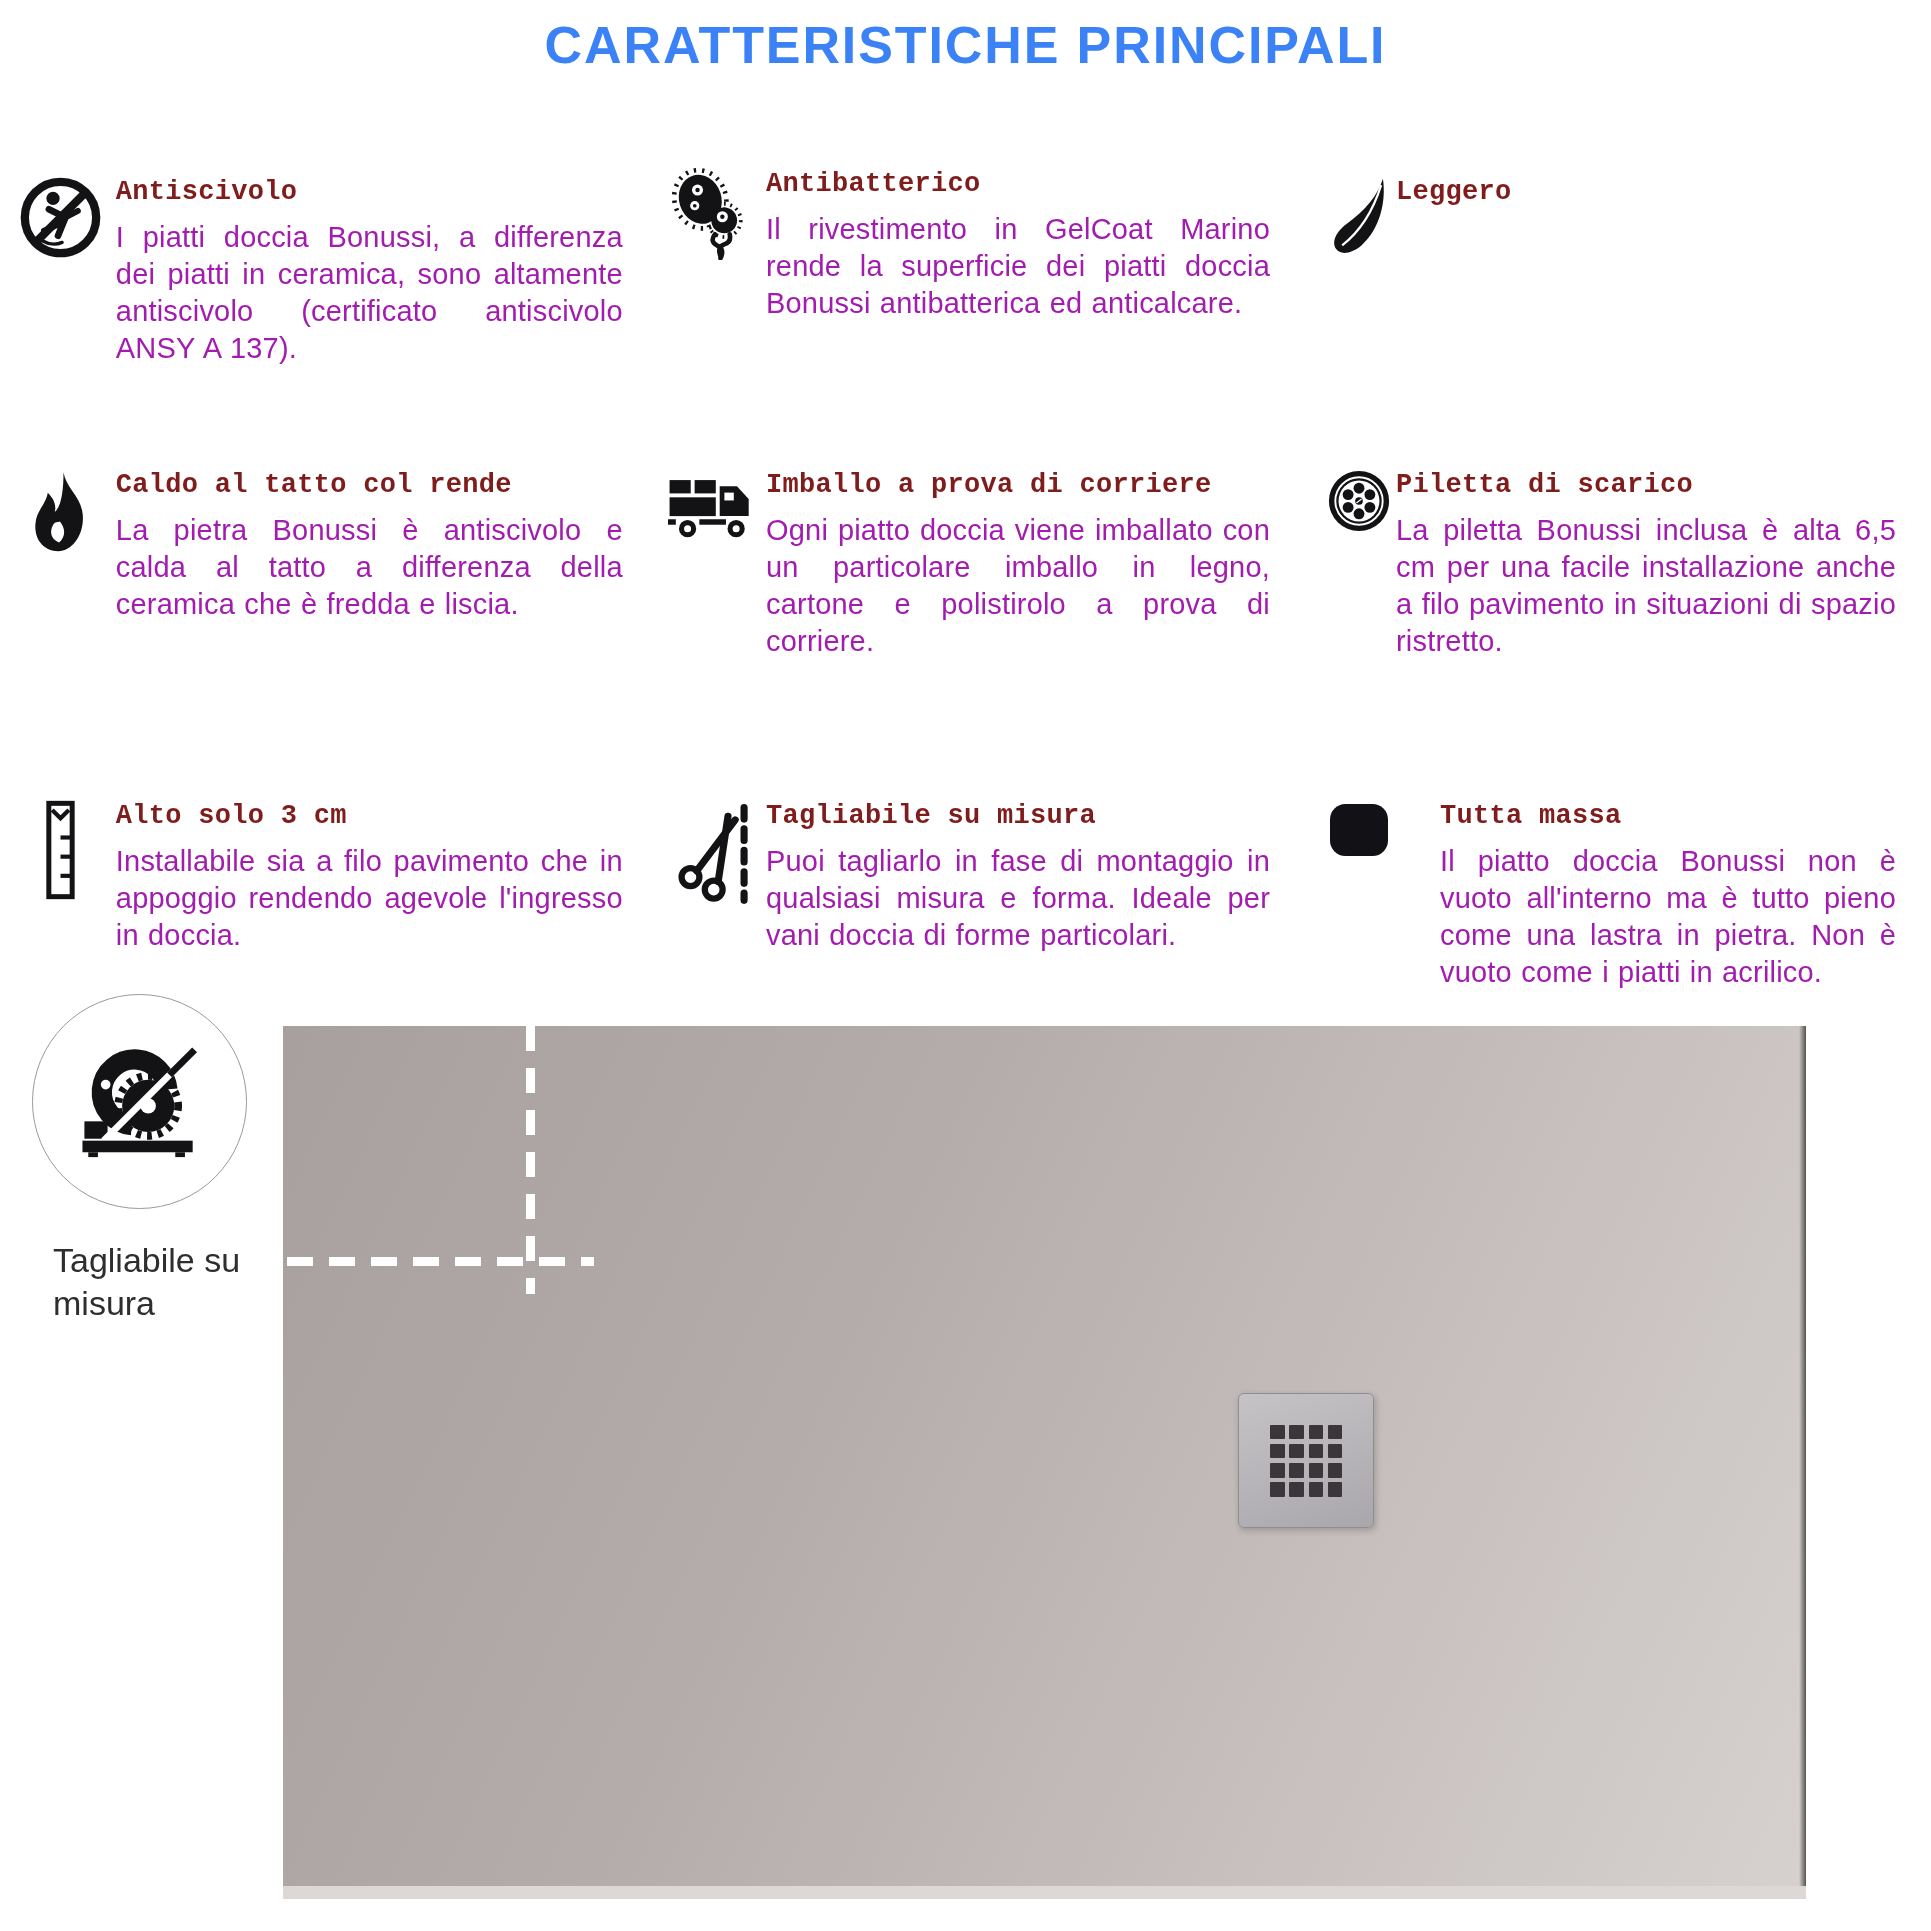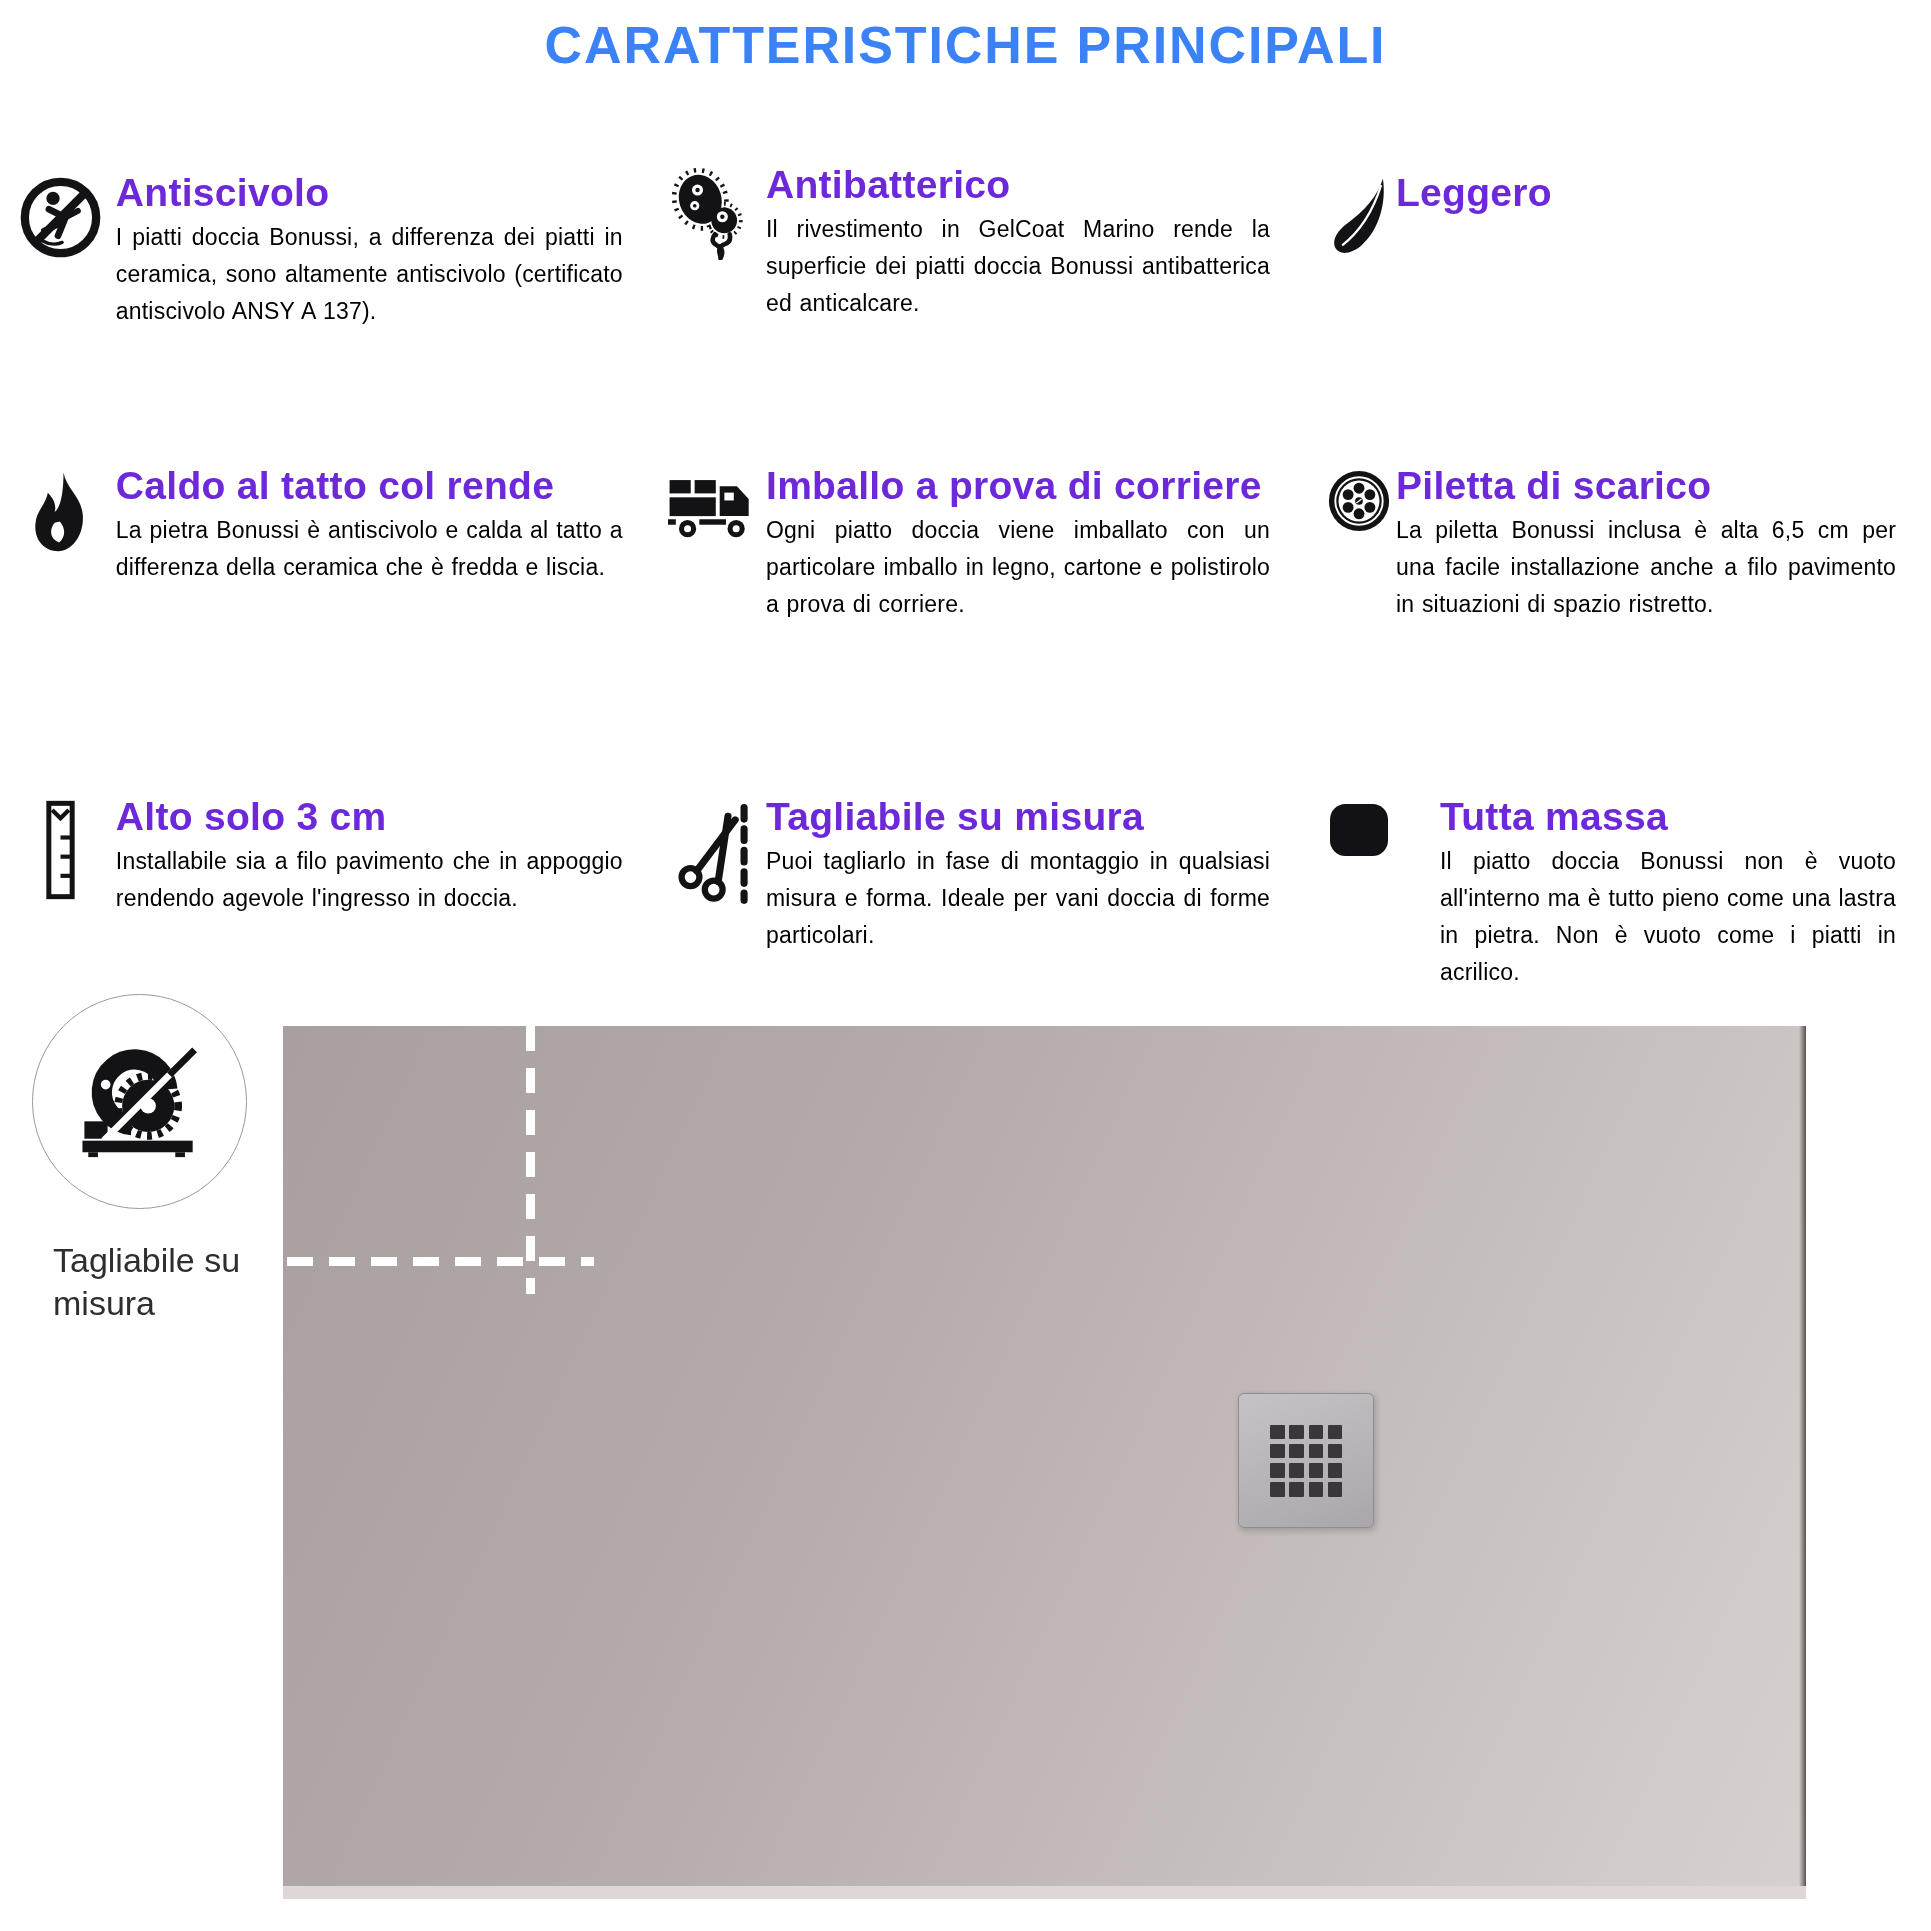--- a/index.html
+++ b/index.html
@@ -9,25 +9,25 @@
     overflow:hidden;
   }
   .page-title{
     position:absolute;left:0;top:15.4px;width:1931px;text-align:center;
     font-size:52px;font-weight:800;letter-spacing:1.9px;color:#3b82f6;margin:0;
   }
   .feature{position:absolute;display:flex;align-items:flex-start;}
   .icon-box{flex:0 0 auto;display:flex;justify-content:center;padding-top:3.9px;}
   .f-text{flex:1 1 auto;min-width:0;}
   .f-text h3{
-    margin:0 0 5.8px 0;font-size:39px;line-height:41px;font-weight:700;
-    color:#6d28d9;letter-spacing:0.3px;
+    margin:0 0 5.8px 0;font-size:27px;line-height:41px;font-weight:700;
+    color:#7f1d1d;letter-spacing:0.3px;font-family:Liberation Mono, monospace;
   }
   .f-text p{
-    margin:0;font-size:23px;line-height:37px;color:#000000;
+    margin:0;font-size:29px;line-height:37px;color:#a21caf;
     text-align:justify;letter-spacing:0.2px;word-spacing:1px;
   }
   
   .badge-circle{
     position:absolute;left:32px;top:994px;width:215px;height:215px;
     border:1.9px solid #9a9a9a;border-radius:50%;background:#fff;
     display:flex;align-items:center;justify-content:center;box-sizing:border-box;
   }
   .badge-caption{
     position:absolute;left:53px;top:1239px;width:193px;

